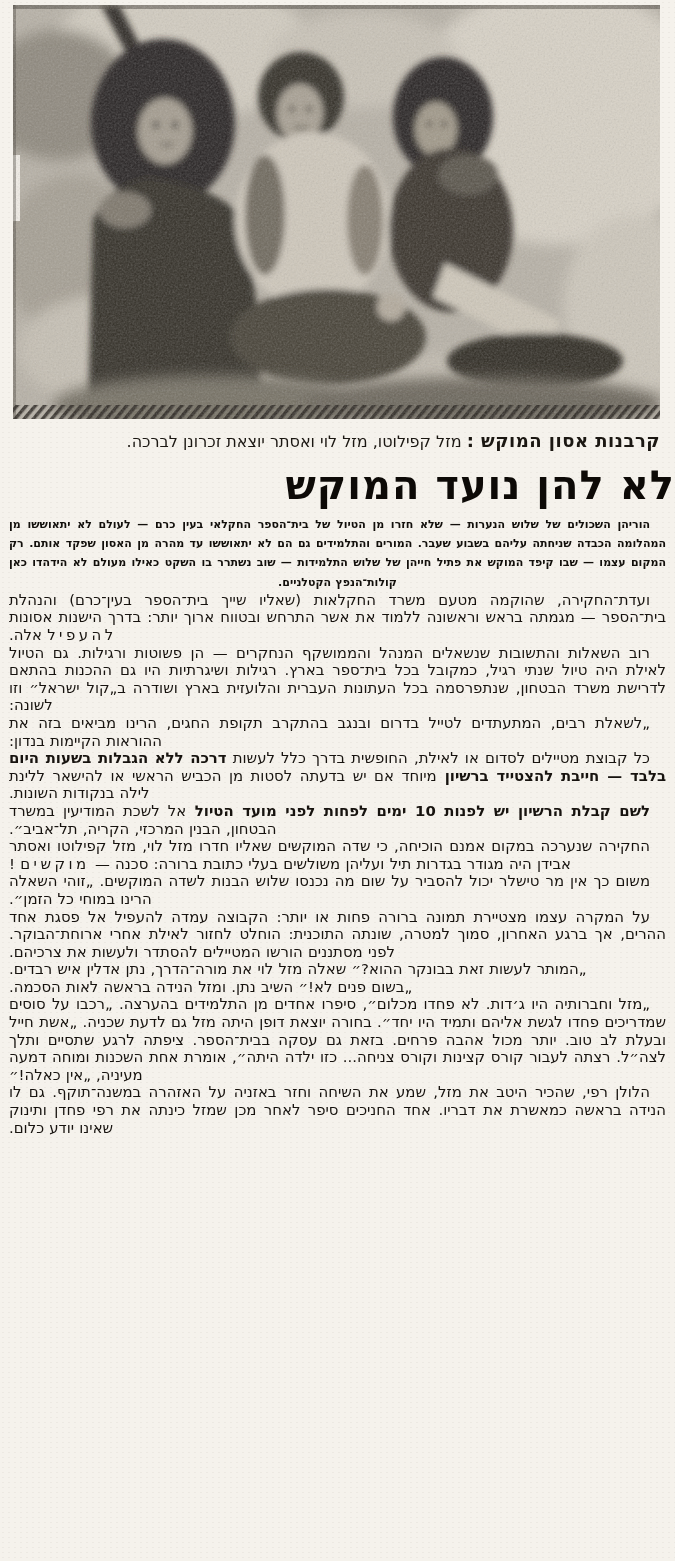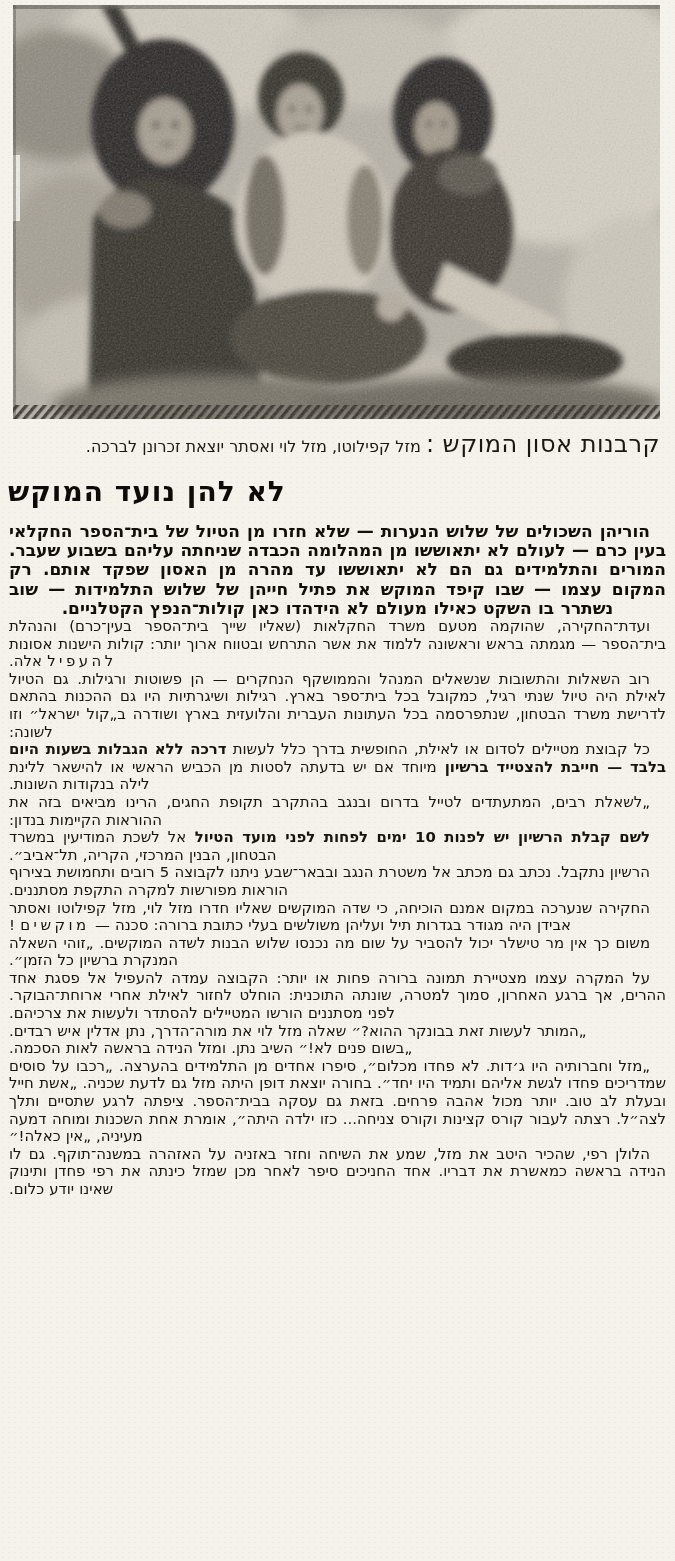--- a/index.html
+++ b/index.html
@@ -10,34 +10,34 @@
     background-size:6px 5px;
     font-family:"DejaVu Sans",sans-serif;
     color:#17130f;direction:rtl;
   }
   .photo-wrap{margin:5px 15px 0 13px;height:414px;}
   .photo-wrap svg{display:block;}
   .caption{
     padding:11px 15px 0 12px;font-size:16px;white-space:nowrap;overflow:hidden;
     color:#1b1712;
   }
-  .cap-lead{font-weight:normal;font-size:24px;letter-spacing:.5px;}
+  .cap-lead{font-weight:bold;font-size:18px;letter-spacing:.5px;}
   .headline{
-    margin:12px 8px 4px;text-align:left;font-size:28px;line-height:44px;
+    margin:12px 0 4px;text-align:right;font-size:40px;line-height:44px;
     font-weight:bold;letter-spacing:1px;color:#0d0a07;
   }
   .article{
     padding:4px 9px 0 9px;font-size:14.9px;line-height:17.6px;
   }
   .article p{
     margin:0;text-indent:16px;text-align:justify;text-align-last:left;
     word-spacing:.5px;
   }
   .article p.lead{
-    font-weight:bold;font-size:17px;line-height:19.2px;text-align-last:center;
+    font-weight:bold;font-size:11px;line-height:19.2px;text-align-last:center;
     color:#120f0b;
   }
   .b{font-weight:bold;}
   .sp{letter-spacing:3.5px;}
 </style>
 </head>
 <body>
 
 <div class="page">
 
@@ -120,28 +120,27 @@
   </div>
 
   <div class="caption">
     <span class="cap-lead">קרבנות אסון המוקש :</span><span> מזל קפילוטו, מזל לוי ואסתר יוצאת זכרונן לברכה.</span>
   </div>
 
   <h1 class="headline">לא להן נועד המוקש</h1>
 
   <div class="article">
     <p class="lead">הוריהן השכולים של שלוש הנערות — שלא חזרו מן הטיול של בית־הספר החקלאי בעין כרם — לעולם לא יתאוששו מן המהלומה הכבדה שניחתה עליהם בשבוע שעבר. המורים והתלמידים גם הם לא יתאוששו עד מהרה מן האסון שפקד אותם. רק המקום עצמו — שבו קיפד המוקש את פתיל חייהן של שלוש התלמידות — שוב נשתרר בו השקט כאילו מעולם לא הידהדו כאן קולות־הנפץ הקטלניים.</p>
-    <p><span>ועדת־החקירה, שהוקמה מטעם משרד החקלאות (שאליו שייך בית־הספר בעין־כרם) והנהלת בית־הספר — מגמתה בראש וראשונה ללמוד את אשר התרחש ובטווח ארוך יותר: קולות הישנות אסונות </span><span class="sp">להעפיל</span><span> אלה.</span></p>
+    <p><span>ועדת־החקירה, שהוקמה מטעם משרד החקלאות (שאליו שייך בית־הספר בעין־כרם) והנהלת בית־הספר — מגמתה בראש וראשונה ללמוד את אשר התרחש ובטווח ארוך יותר: בדרך הישנות אסונות </span><span class="sp">להעפיל</span><span> אלה.</span></p>
     <p>רוב השאלות והתשובות שנשאלים המנהל והממושקף הנחקרים — הן פשוטות ורגילות. גם הטיול לאילת היה טיול שנתי רגיל, כמקובל בכל בית־ספר בארץ. רגילות ושיגרתיות היו גם ההכנות בהתאם לדרישת משרד הבטחון, שנתפרסמה בכל העתונות העברית והלועזית בארץ ושודרה ב„קול ישראל״ וזו לשונה:</p>
+    <p>„לשאלת רבים, המתעתדים לטייל בדרום ובנגב בהתקרב תקופת החגים, הרינו מביאים בזה את ההוראות הקיימות בנדון:</p>
     <p><span>כל קבוצת מטיילים לסדום או לאילת, החופשית בדרך כלל לעשות </span><span class="b">דרכה ללא הגבלות בשעות היום בלבד — חייבת להצטייד ברשיון </span><span>מיוחד אם יש בדעתה לסטות מן הכביש הראשי או להישאר ללינת לילה בנקודות השונות.</span></p>
-    <p>„לשאלת רבים, המתעתדים לטייל בדרום ובנגב בהתקרב תקופת החגים, הרינו מביאים בזה את ההוראות הקיימות בנדון:</p>
     <p><span class="b">לשם קבלת הרשיון יש לפנות 10 ימים לפחות לפני מועד הטיול </span><span>אל לשכת המודיעין במשרד הבטחון, הבנין המרכזי, הקריה, תל־אביב״.</span></p>
-    <p>הרשיון נתקבל. נכתב גם מכתב אל משטרת הנגב ובבאר־שבע ניתנו לקבוצה 5 רובים ותחמושת בצירוף הוראות מפורשות למקרה התקפת מסתננים.</p>
     <p><span>החקירה שנערכה במקום אמנם הוכיחה, כי שדה המוקשים שאליו חדרו מזל לוי, מזל קפילוטו ואסתר אבידן היה מגודר בגדרות תיל ועליהן משולשים בעלי כתובת ברורה: סכנה — </span><span class="sp">מוקשים</span><span> !</span></p>
-    <p>משום כך אין מר טישלר יכול להסביר על שום מה נכנסו שלוש הבנות לשדה המוקשים. „זוהי השאלה המנקרת ברשיון כל הזמן״.</p>
+    <p>משום כך אין מר טישלר יכול להסביר על שום מה נכנסו שלוש הבנות לשדה המוקשים. „זוהי השאלה הרינו במוחי כל הזמן״.</p>
     <p>על המקרה עצמו מצטיירת תמונה ברורה פחות או יותר: הקבוצה עמדה להעפיל אל פסגת אחד ההרים, אך ברגע האחרון, סמוך למטרה, שונתה התוכנית: הוחלט לחזור לאילת אחרי ארוחת־הבוקר. לפני מסתננים הורשו המטיילים להסתדר ולעשות את צרכיהם.</p>
     <p>„המותר לעשות זאת בבונקר ההוא?״ שאלה מזל לוי את מורה־הדרך, נתן אדלין איש רבדים.</p>
     <p>„בשום פנים לא!״ השיב נתן. ומזל הנידה בראשה לאות הסכמה.</p>
     <p>„מזל וחברותיה היו ג׳דות. לא פחדו מכלום״, סיפרו אחדים מן התלמידים בהערצה. „רכבו על סוסים שמדריכים פחדו לגשת אליהם ותמיד היו יחד״. בחורה יוצאת דופן היתה מזל גם לדעת שכניה. „אשת חייל ובעלת לב טוב. יותר מכול אהבה פרחים. בזאת גם עסקה בבית־הספר. ציפתה לרגע שתסיים ותלך לצה״ל. רצתה לעבור קורס קצינות וקורס צניחה... כזו ילדה היתה״, אומרת אחת השכנות ומוחה דמעה מעיניה, „אין כאלה!״</p>
     <p>הלולן רפי, שהכיר היטב את מזל, שמע את השיחה וחזר באזניה על האזהרה במשנה־תוקף. גם לו הנידה בראשה כמאשרת את דבריו. אחד החניכים סיפר לאחר מכן שמזל כינתה את רפי פחדן ותינוק שאינו יודע כלום.</p>
   </div>
 
 </div>
 
 </body></html>

